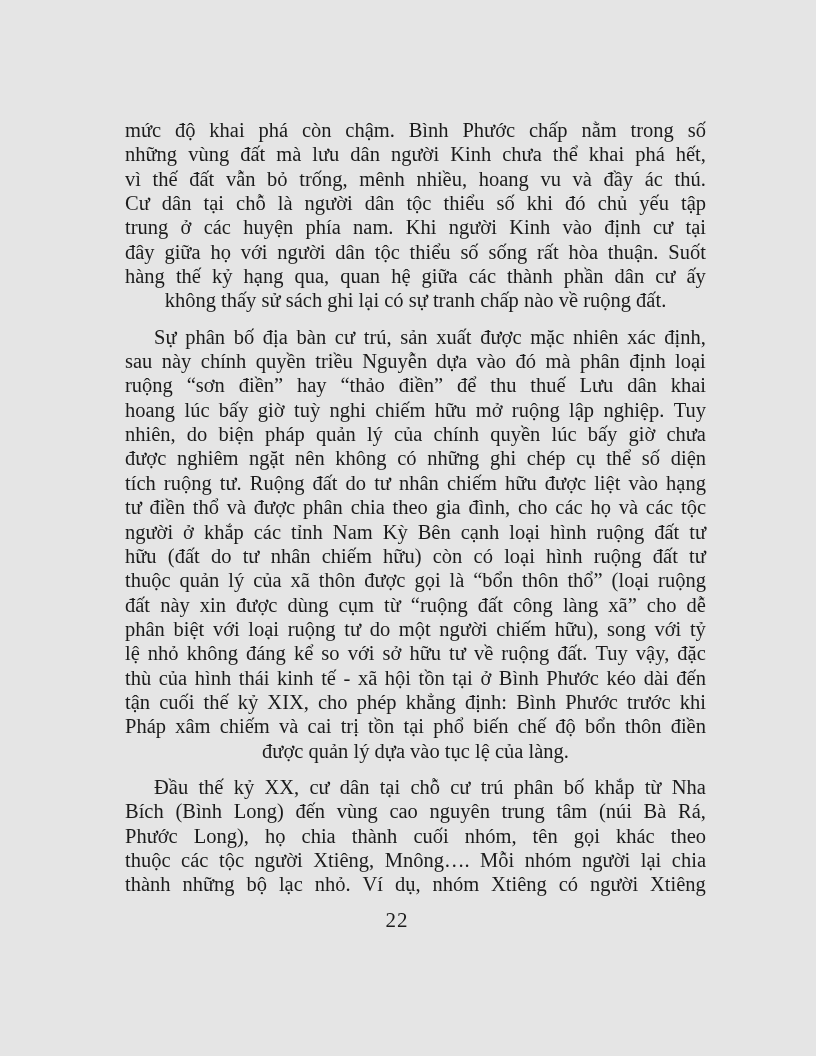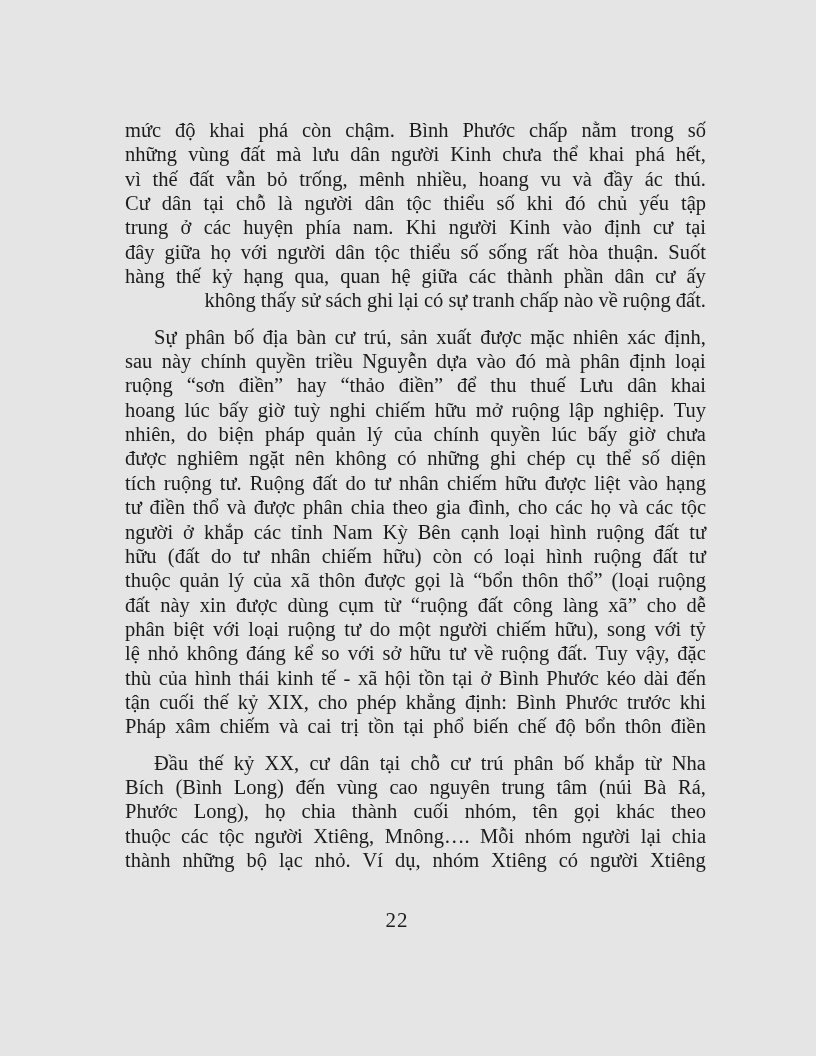--- a/index.html
+++ b/index.html
@@ -35,21 +35,21 @@
   .line {
     display: flex;
     justify-content: space-between;
     align-items: baseline;
     white-space: nowrap;
   }
   .line > span { flex: 0 0 auto; }
   
   .line.plain {
     display: block;
-    text-align: right;
+    text-align: center;
     white-space: normal;
   }
   .line.indent { padding-left: 29px; }
   .page-number {
     position: absolute;
     top: 908px;
     left: 0;
     width: 794px;
     text-align: center;
     font-size: 21px;
@@ -440,20 +440,21 @@
           <span>tồn</span>
           <span>tại</span>
           <span>phổ</span>
           <span>biến</span>
           <span>chế</span>
           <span>độ</span>
           <span>bổn</span>
           <span>thôn</span>
           <span>điền</span>
         </div>
+        <div class="line plain">được quản lý dựa vào tục lệ của làng.</div>
       </div>
       <div class="para">
         <div class="line indent">
           <span>Đầu</span>
           <span>thế</span>
           <span>kỷ</span>
           <span>XX,</span>
           <span>cư</span>
           <span>dân</span>
           <span>tại</span>

